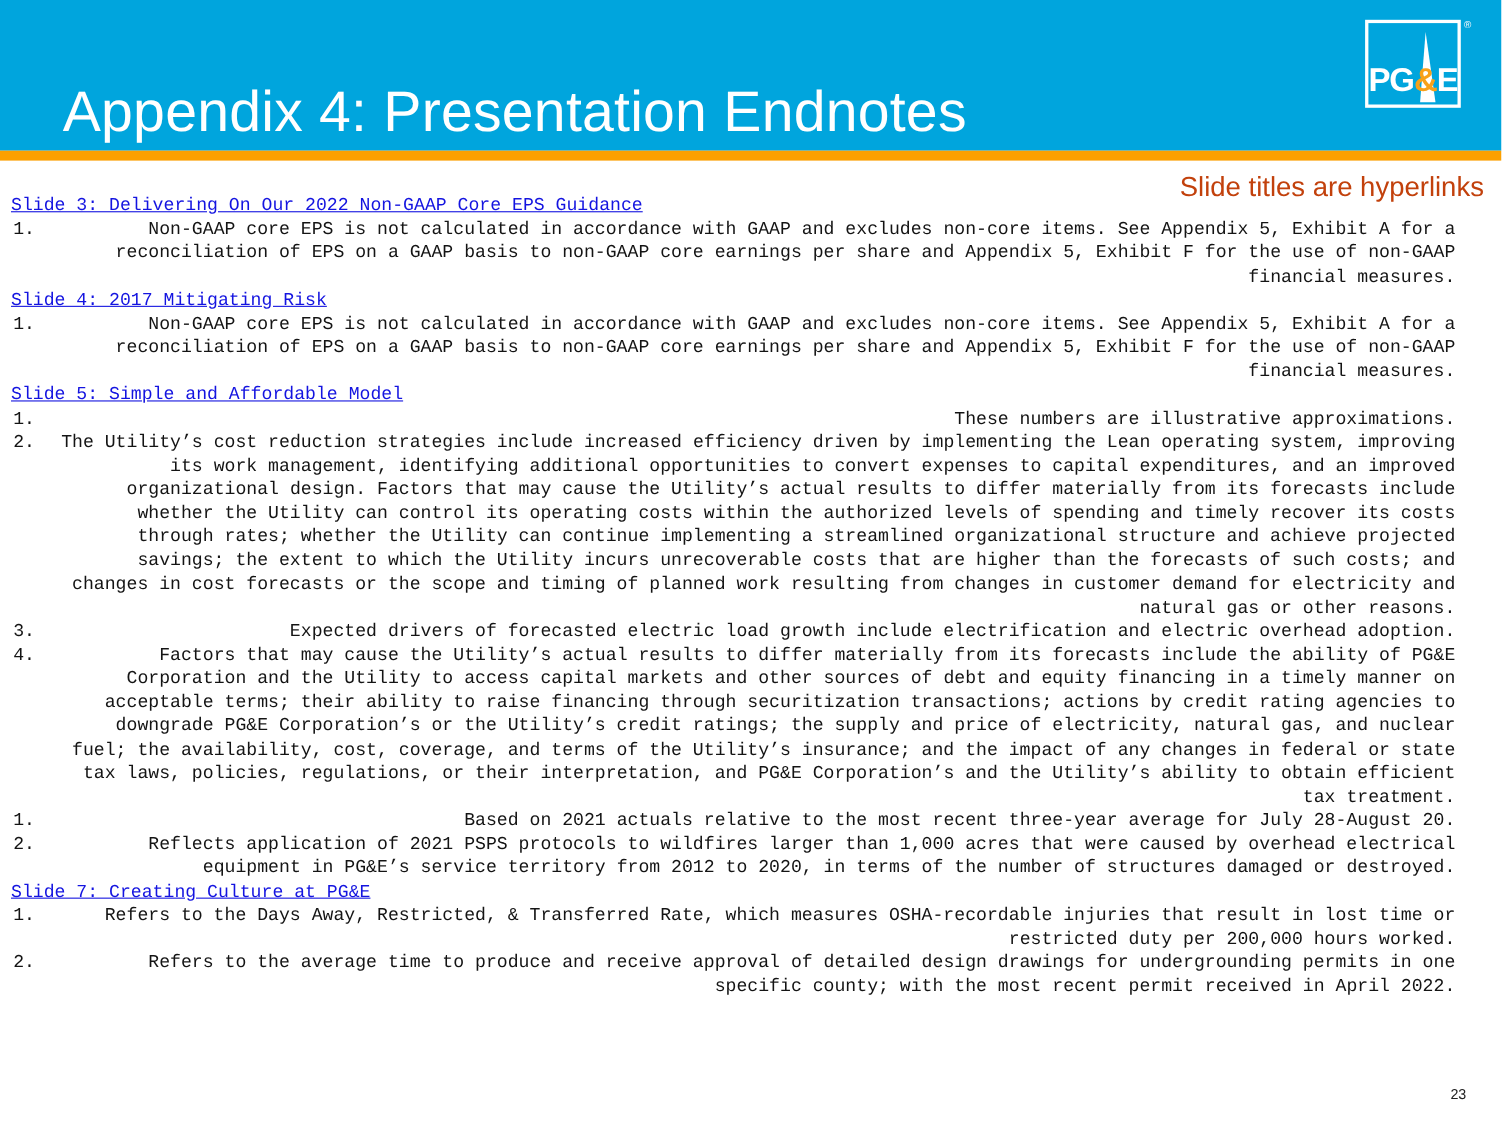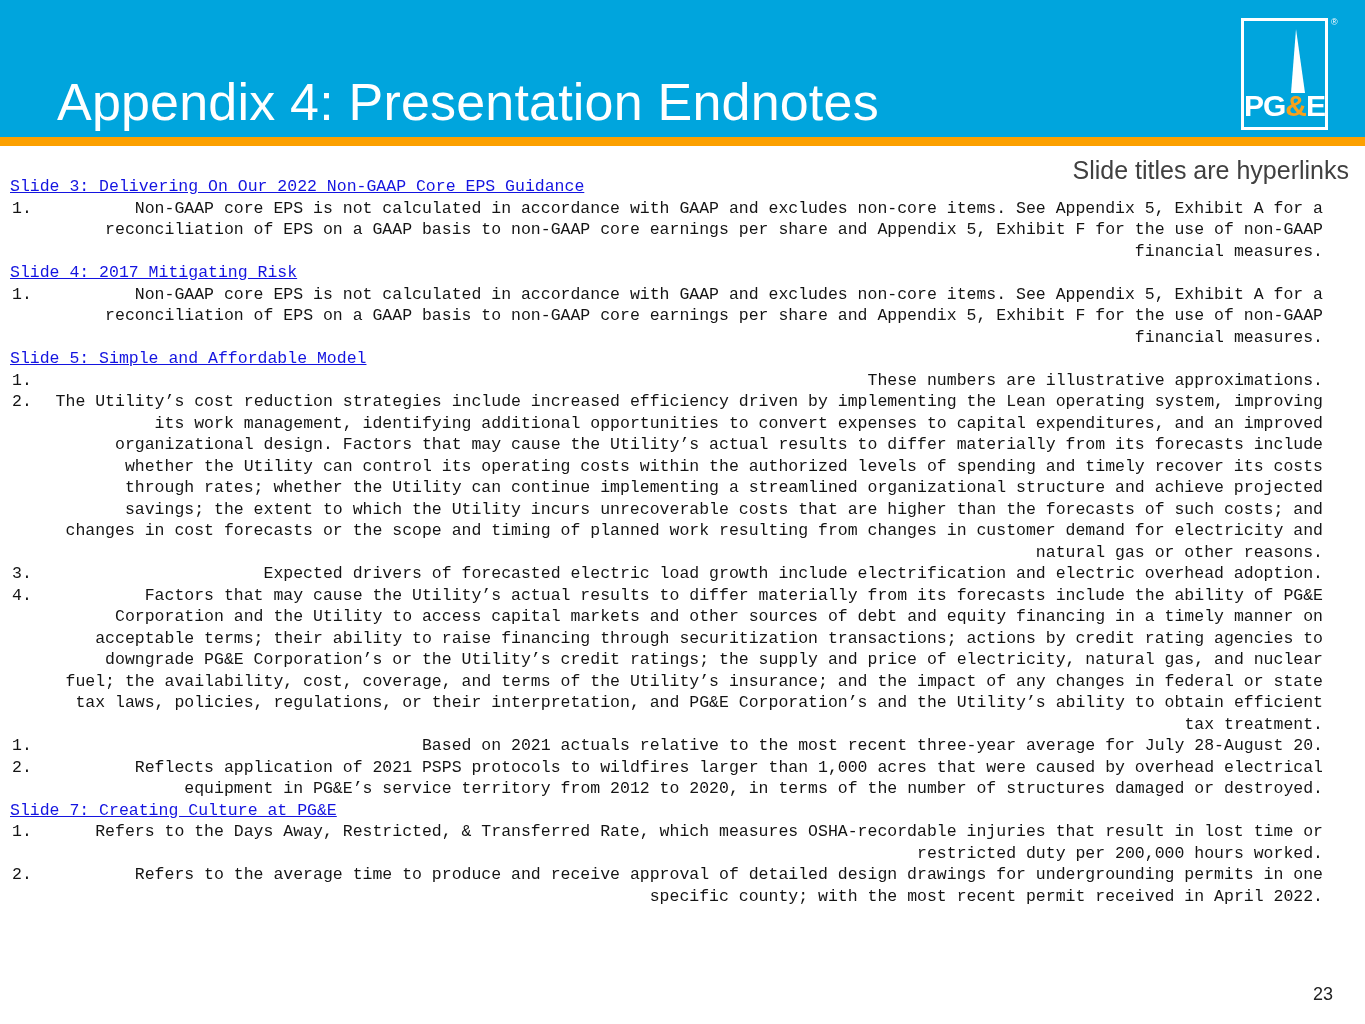--- a/index.html
+++ b/index.html
@@ -48,21 +48,21 @@
     position: absolute;
     left: 1241px;
     top: 18px;
     width: 95px;
     height: 102px;
   }
   .logo-box {
     position: absolute;
     left: 0; top: 0;
     width: 87px;
-    height: 112px;
+    height: 80px;
     border: 3px solid #ffffff;
     box-sizing: border-box;
     overflow: hidden;
   }
   .logo-flame {
     position: absolute;
     left: 47px;
     top: 8px;
     width: 0; height: 0;
     border-left: 5px solid transparent;
@@ -92,21 +92,21 @@
     line-height: 9px;
   }
 
   
   .hyperlink-note {
     position: absolute;
     right: 16px;
     top: 156px;
     font-size: 25px;
     line-height: 28px;
-    color: #404040;
+    color: #c2410c;
     white-space: nowrap;
   }
 
   
   .content {
     position: absolute;
     left: 0;
     top: 176px;
     width: 1355px;
     padding-left: 10px;
@@ -139,21 +139,21 @@
     flex: 1 1 auto;
     padding-right: 32px;
     text-align: right;
   }
 
   
   .page-number {
     position: absolute;
     right: 32px;
     bottom: 22px;
-    font-size: 18px;
+    font-size: 13px;
     line-height: 15px;
     color: #222222;
     margin-top: 28px;
   }
 </style>
 </head>
 <body>
 
 <div class="slide-header"></div>
 <div class="header-rule"></div>

